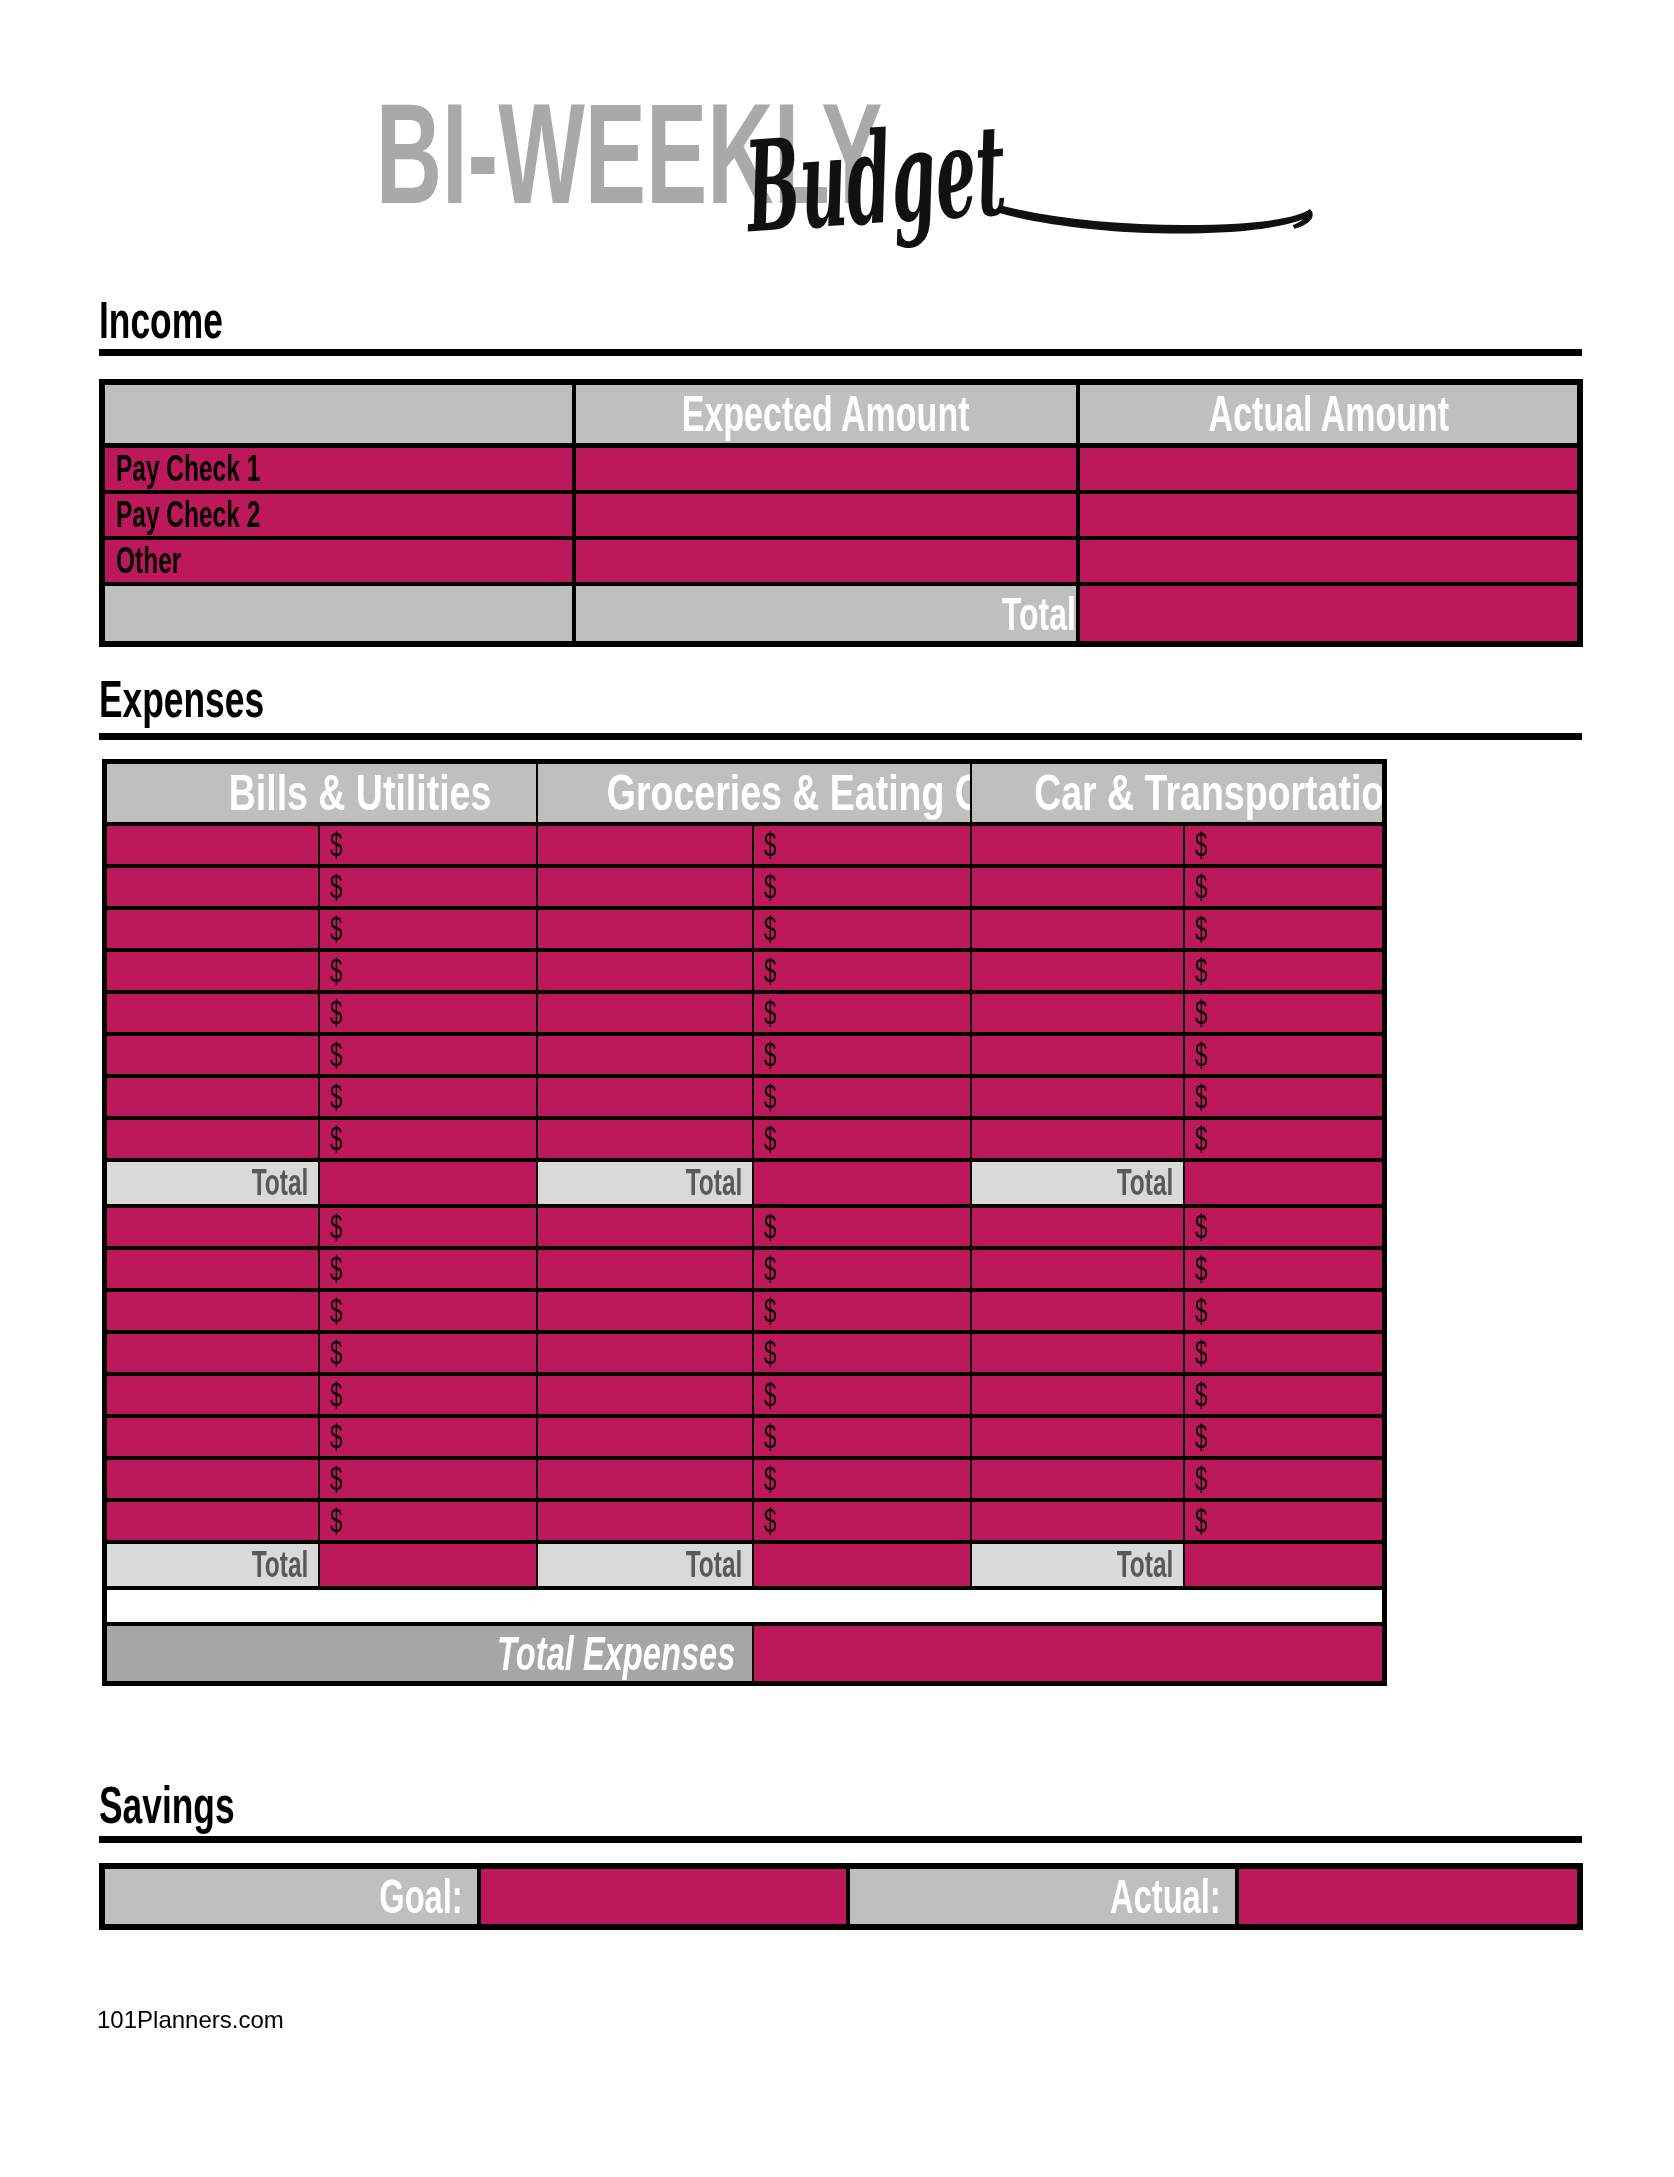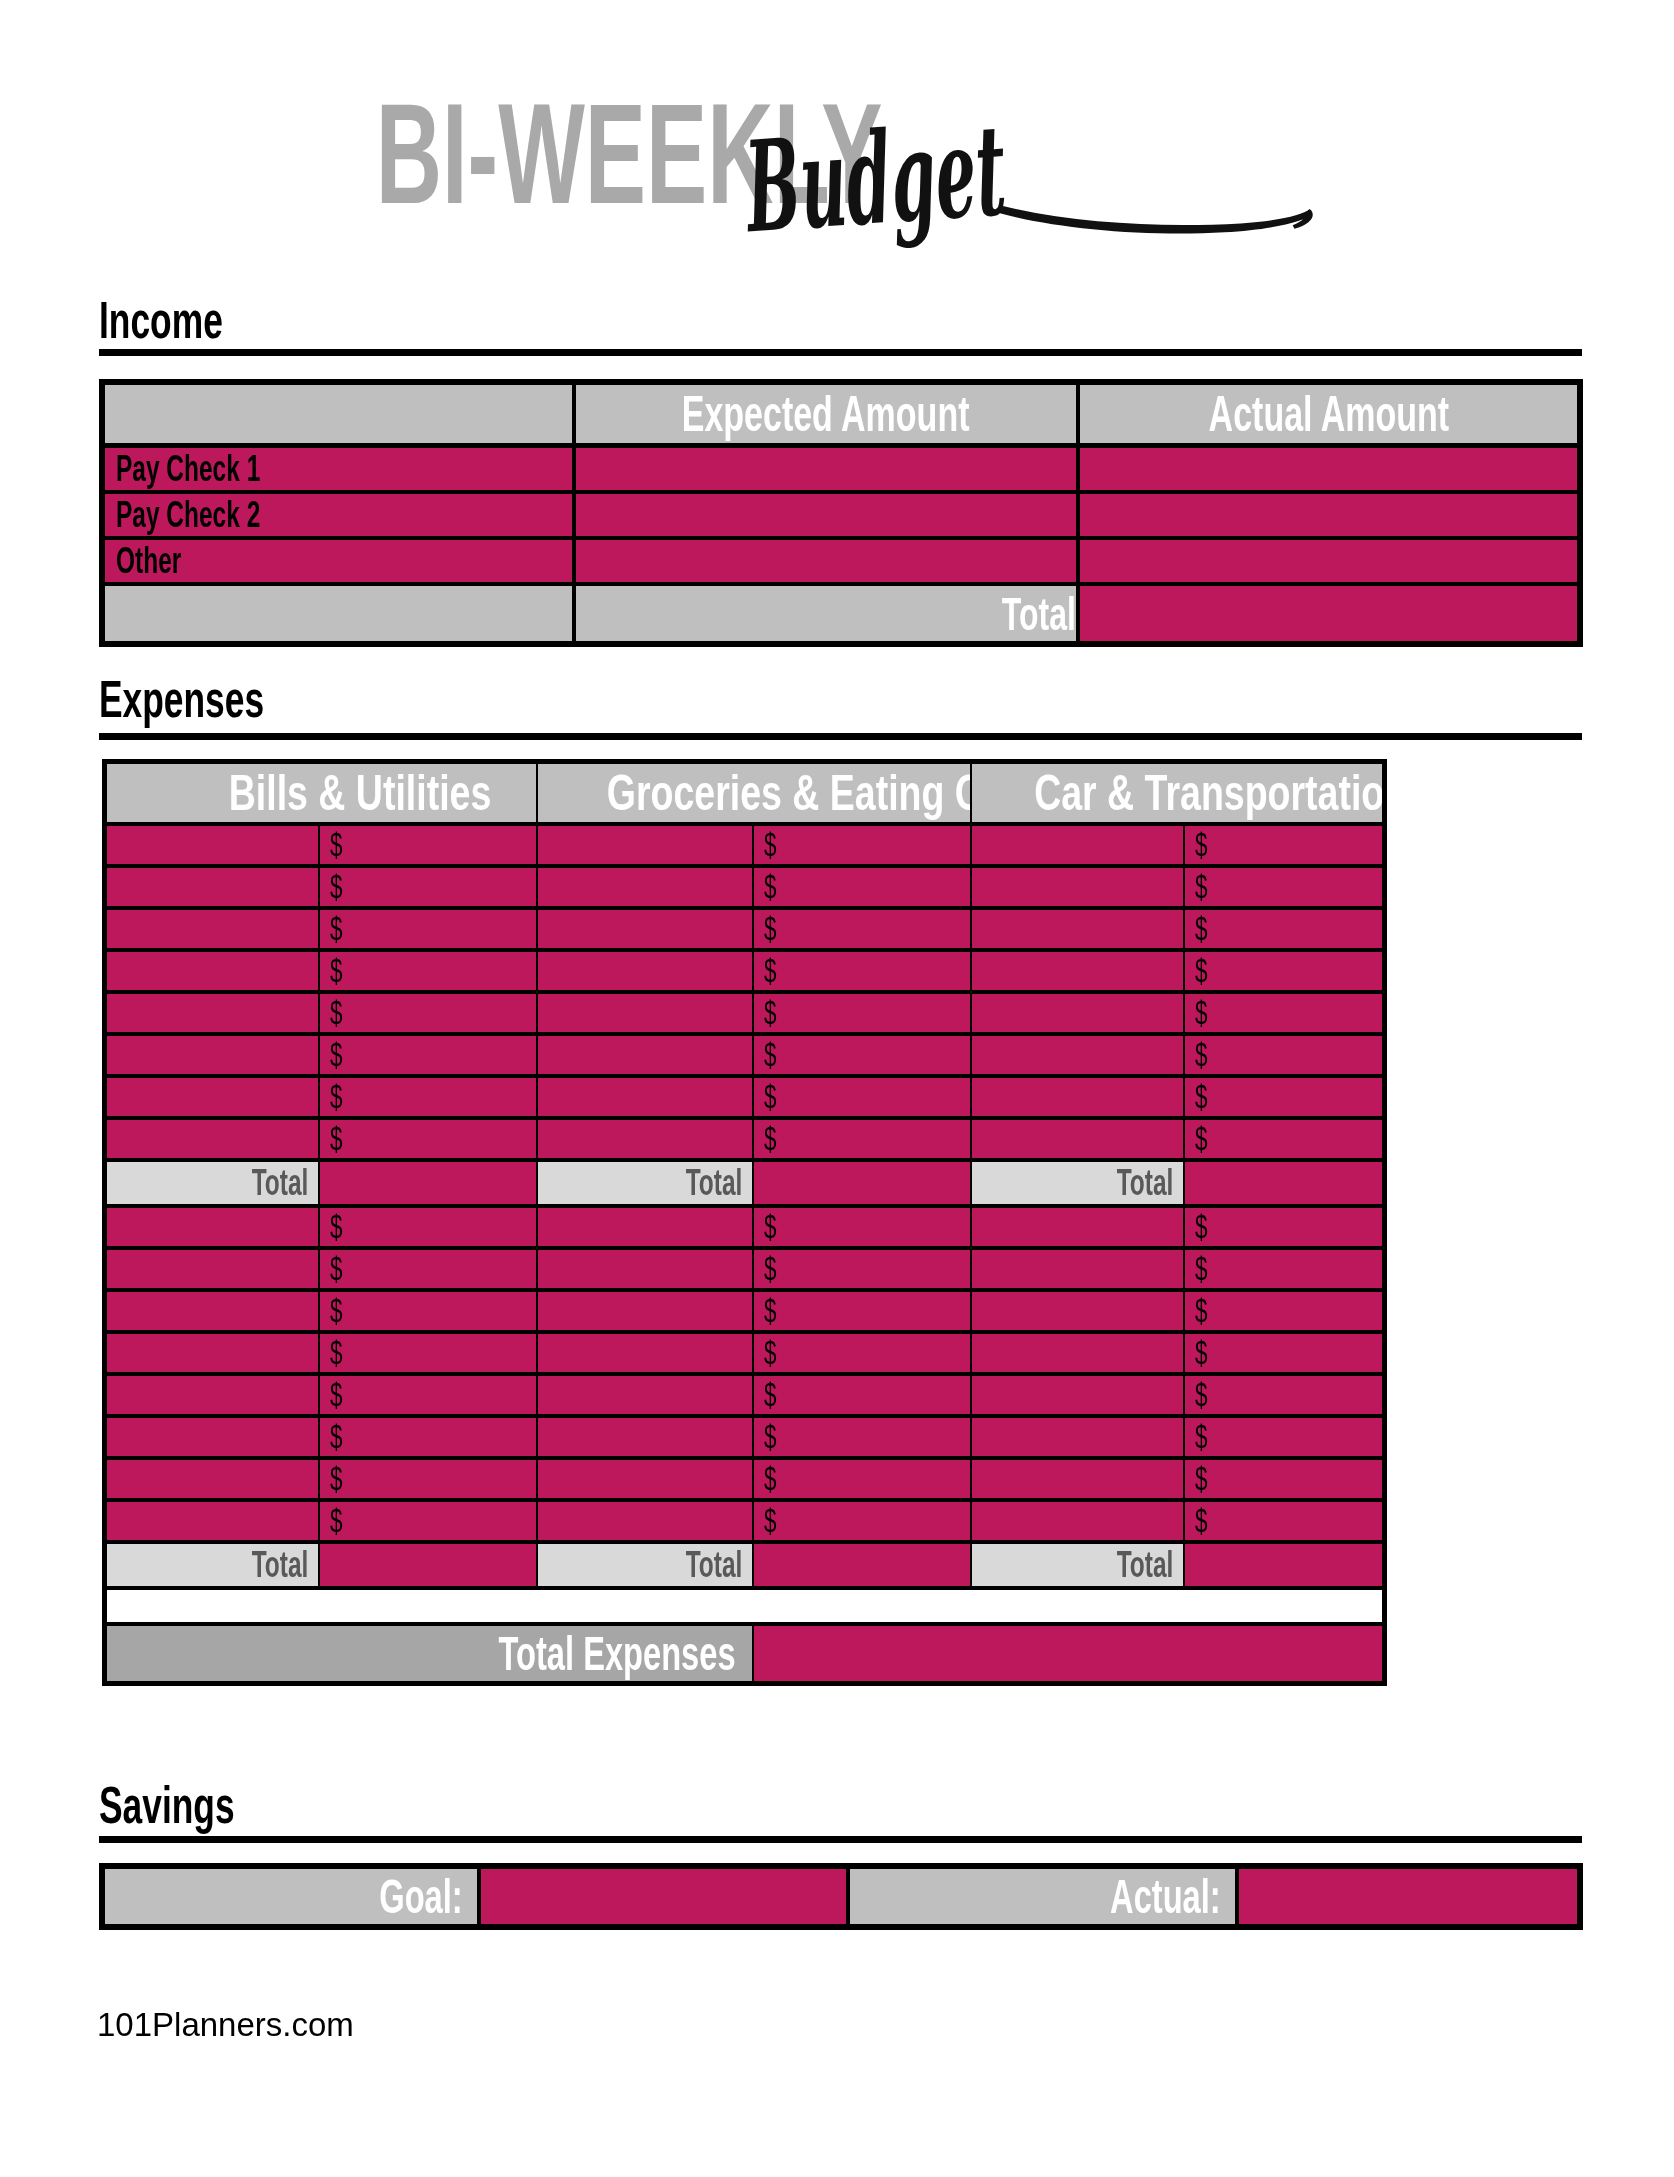--- a/index.html
+++ b/index.html
@@ -46,30 +46,30 @@
   .expense .ghdr td{background:#bfbfbf;height:50px;text-align:right;}
   .ghdr-txt{color:#fff;font-weight:bold;font-size:50px;}
   .expense .erow td{height:32px;}
   .expense td.amount{text-align:left;padding-left:10.7px;}
   .dollar-txt{color:#000;font-weight:normal;font-size:33px;}
   .expense .etotal td{height:32px;}
   .expense td.tlabel{background:#d9d9d9;text-align:right;padding-right:9px;}
   .tlabel-txt{color:#595959;font-weight:bold;font-size:36px;}
   .expense .empty-row td{height:32px;background:#fff;}
   .expense .texp td{height:45px;}
-  .expense td.texp-label{background:#a6a6a6;text-align:right;padding-right:16px;}
+  .expense td.texp-label{background:#a6a6a6;text-align:right;padding-right:16px;font-style:italic;}
   .texp-txt{color:#fff;font-weight:bold;font-size:48px;}
 
   
   .savings td{height:48px;margin-top:40px;}
   .savings td.sav-label{background:#bfbfbf;text-align:right;padding-right:14.3px;}
   .sav-txt{color:#fff;font-weight:bold;font-size:48px;}
 
   
-  .footer{position:absolute;left:97px;top:2008px;font-size:33px;color:#000;line-height:1;text-align:right;}
+  .footer{position:absolute;left:97px;top:2008px;font-size:24px;color:#000;line-height:1;text-align:right;}
 </style>
 </head>
 <body>
 
 <div class="page">
 
   <svg style="position:absolute;left:374px;top:79px;" width="967" height="296" viewBox="0 0 1080 330">
     <text x="2" y="138" font-family="Liberation Sans, sans-serif" font-weight="bold" font-size="160" fill="#a9a9a9" textLength="566" lengthAdjust="spacingAndGlyphs">BI-WEEKLY</text>
     <text x="419" y="170" font-family="DejaVu Serif, serif" font-style="italic" font-weight="bold" font-size="140" fill="#111" textLength="290" lengthAdjust="spacingAndGlyphs" transform="rotate(-4 419 170)">Budget</text>
     <path d="M700,141 C780,161 880,166 968,161 C1010,158 1037,152 1045,145

